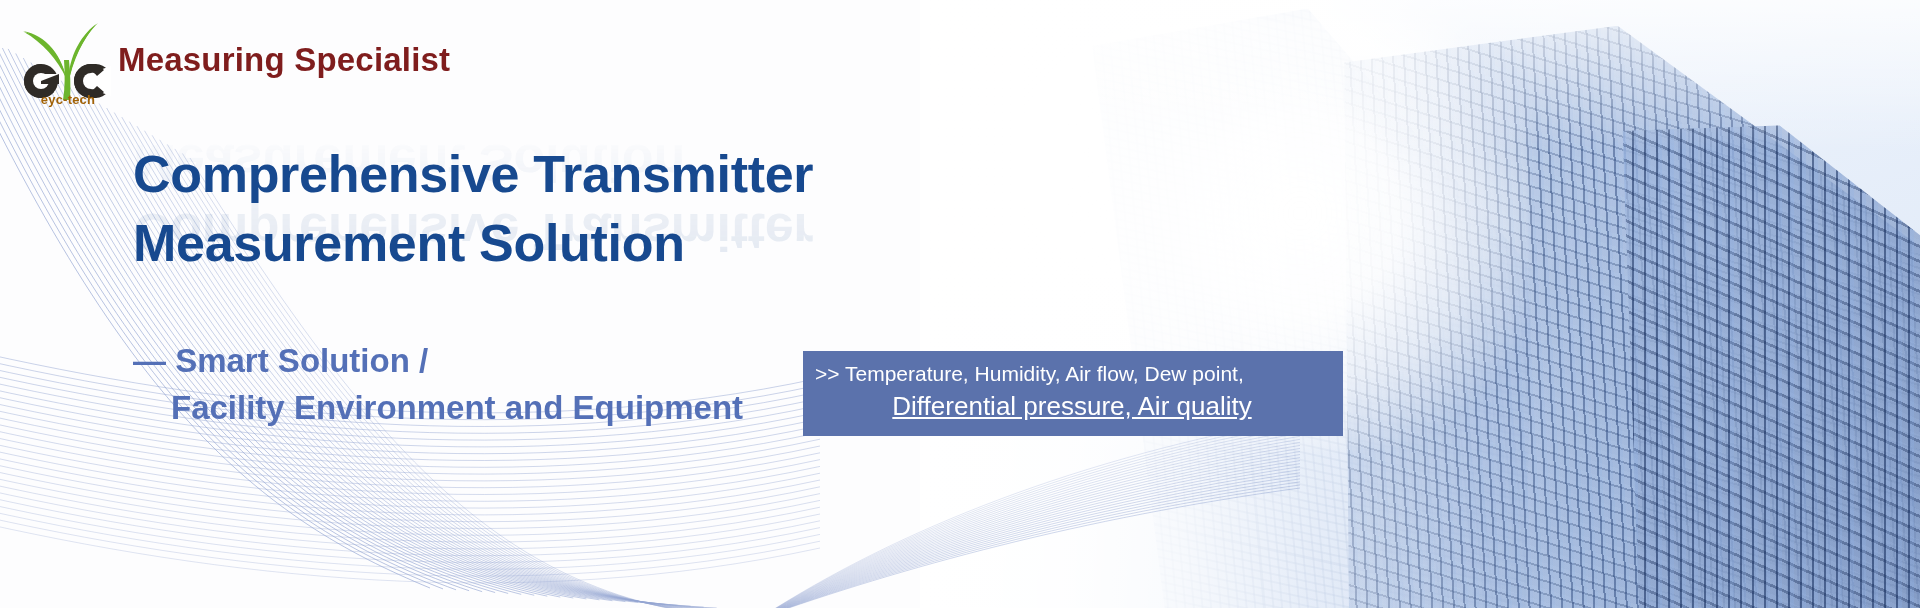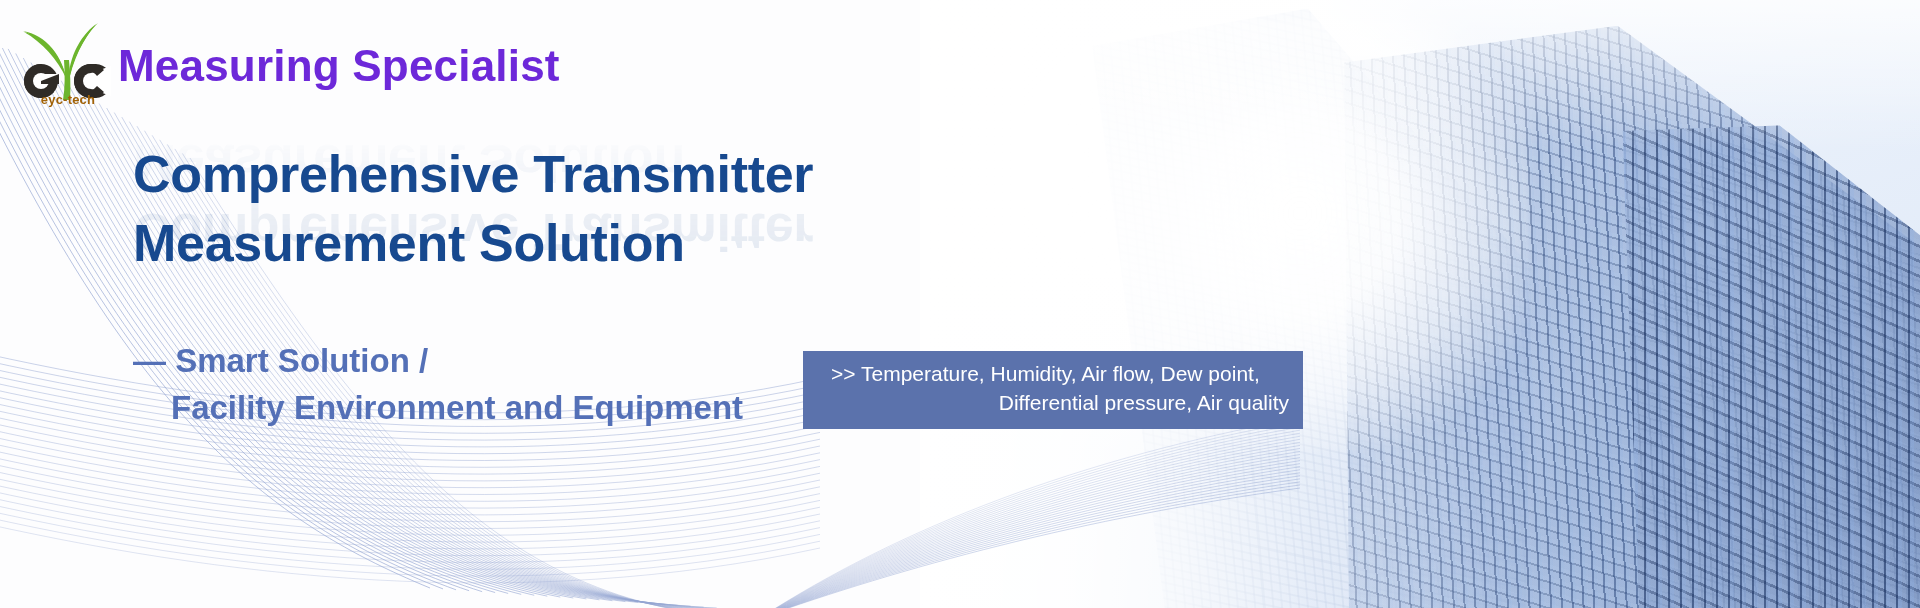--- a/index.html
+++ b/index.html
@@ -58,21 +58,21 @@
   .lines{position:absolute;left:0;bottom:0;width:1300px;height:560px;pointer-events:none;}
   .lines svg{width:100%;height:100%;display:block;}
 
   
   .logo{position:absolute;left:18px;top:16px;width:100px;height:96px;}
   .logo svg{display:block;}
   .logo-caption{position:absolute;left:18px;top:92px;width:100px;text-align:center;
      font-size:13px;font-weight:bold;color:#a16207;letter-spacing:.2px;}
 
   .tagline{position:absolute;left:118px;top:41px;
-     font-size:44px;font-weight:600;color:#6d28d9;letter-spacing:.2px;
+     font-size:33px;font-weight:600;color:#7f1d1d;letter-spacing:.2px;
      white-space:nowrap;}
 
   
   .headline{position:absolute;left:133px;top:140px;
      font-size:52px;line-height:1.33;font-weight:bold;color:#17498f;
      letter-spacing:-.3px;white-space:nowrap;}
   .headline .l2{display:block;}
   .reflection{position:absolute;left:133px;top:266px;
      font-size:52px;line-height:1.33;font-weight:bold;color:#17498f;
      letter-spacing:-.3px;white-space:nowrap;
@@ -81,25 +81,25 @@
      -webkit-mask-image:linear-gradient(to top, rgba(0,0,0,0) 2%, rgba(0,0,0,.55) 45%, rgba(0,0,0,1) 100%);
              mask-image:linear-gradient(to top, rgba(0,0,0,0) 2%, rgba(0,0,0,.55) 45%, rgba(0,0,0,1) 100%);
      filter:blur(.6px);}
   .reflection .l2{display:block;}
 
   .subhead{position:absolute;left:133px;top:338px;
      font-size:33px;line-height:1.42;font-weight:600;color:#5470b7;white-space:nowrap;}
   .subhead .s2{display:block;padding-left:38px;}
 
   
-  .callout{position:absolute;left:803px;top:351px;width:500px;
+  .callout{position:absolute;left:803px;top:351px;width:540px;
      background:#5b72ac;color:#ffffff;
-     padding:9px 14px 11px 28px;box-sizing:border-box;}
+     padding:9px 14px 11px 12px;box-sizing:border-box;}
   .callout .c1{font-size:21px;line-height:1.38;white-space:nowrap;}
-  .callout .c2{font-size:21px;line-height:1.38;text-align:right;white-space:nowrap;}
+  .callout .c2{font-size:26px;line-height:1.38;text-align:center;white-space:nowrap;text-decoration:underline;}
 </style>
 </head>
 <body>
 
 <div class="banner">
 
   <div class="photo">
     <div class="sky"></div>
     <div class="towerA"></div>
     <div class="towerB"></div>

